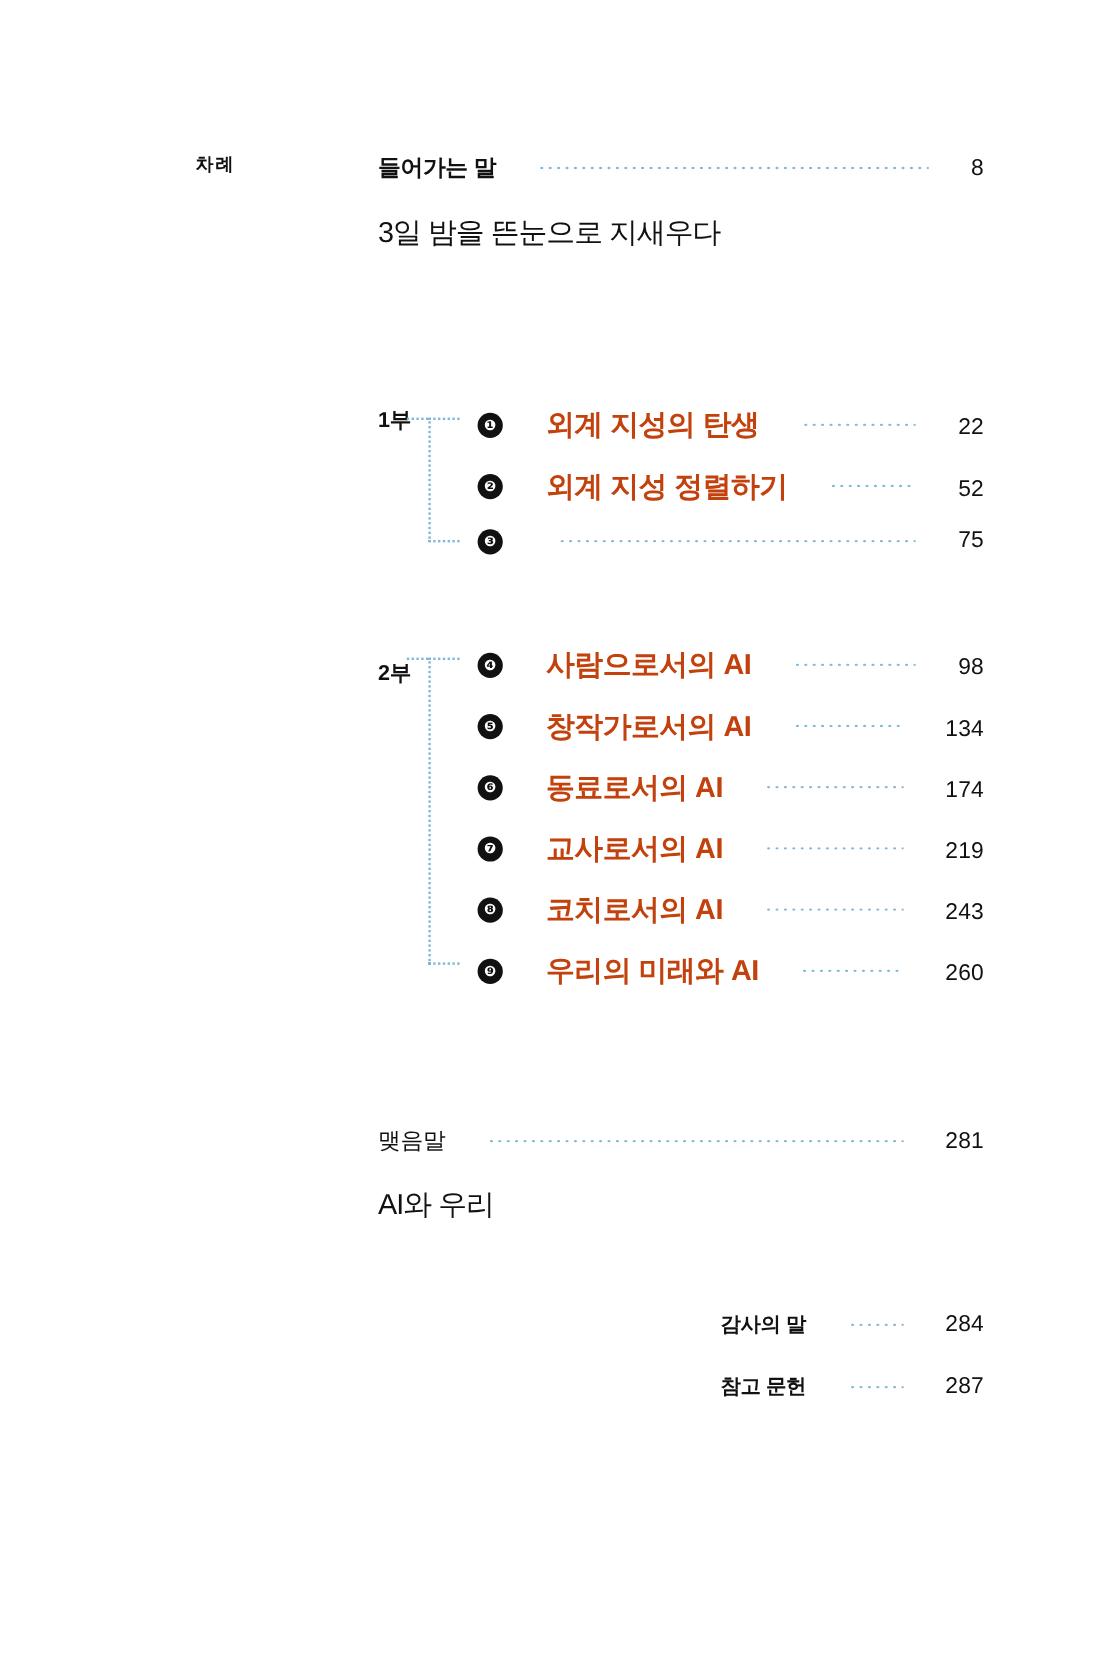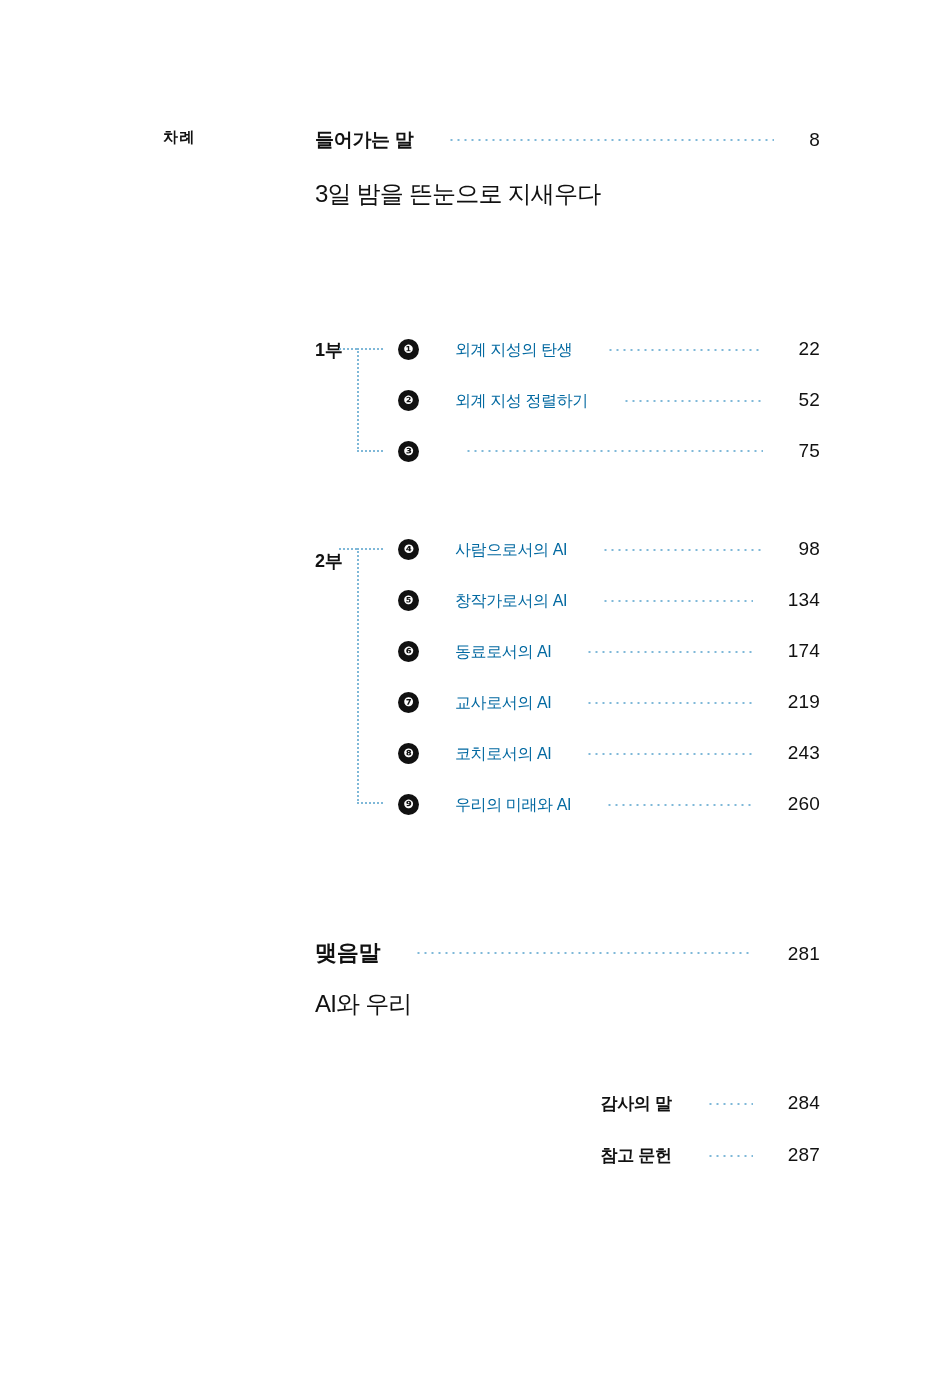--- a/index.html
+++ b/index.html
@@ -129,35 +129,35 @@
     color: #fff;
     font-size: 12px;
     font-weight: bold;
     line-height: 21px;
     text-align: center;
     align-self: center;
     margin-right: 11px;
   }
   .chapter-title {
     flex: 0 0 auto;
-    font-size: 16px;
-    font-weight: normal;
+    font-size: 24px;
+    font-weight: bold;
     letter-spacing: -0.4px;
-    color: #0369a1;
+    color: #c2410c;
   }
 
   
   .ending-row {
     left: 315px;
     top: 938px;
     width: 505px;
   }
   .ending-title {
-    font-size: 22px;
-    font-weight: bold;
+    font-size: 19px;
+    font-weight: normal;
     letter-spacing: -0.3px;
     text-align: right;
   }
   .ending-sub {
     position: absolute;
     left: 315px;
     top: 988px;
     font-size: 24px;
     letter-spacing: -0.8px;
     color: #111;

